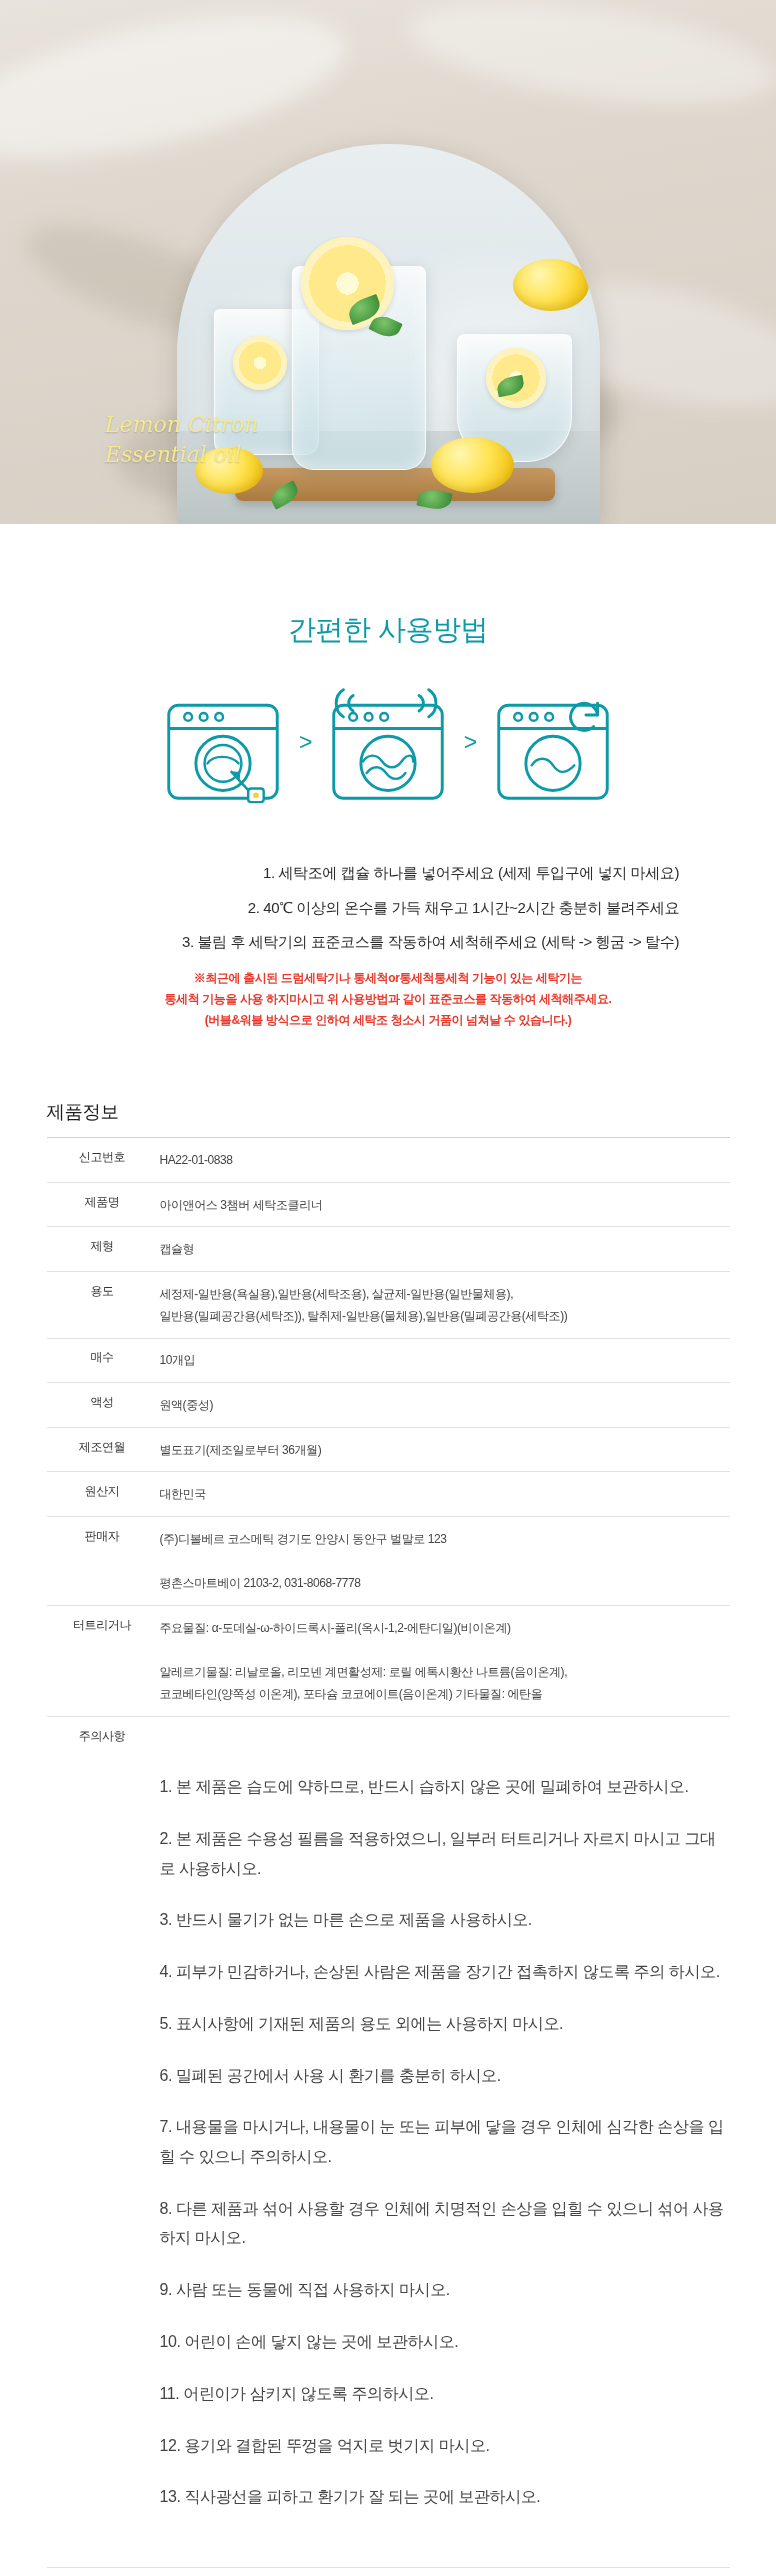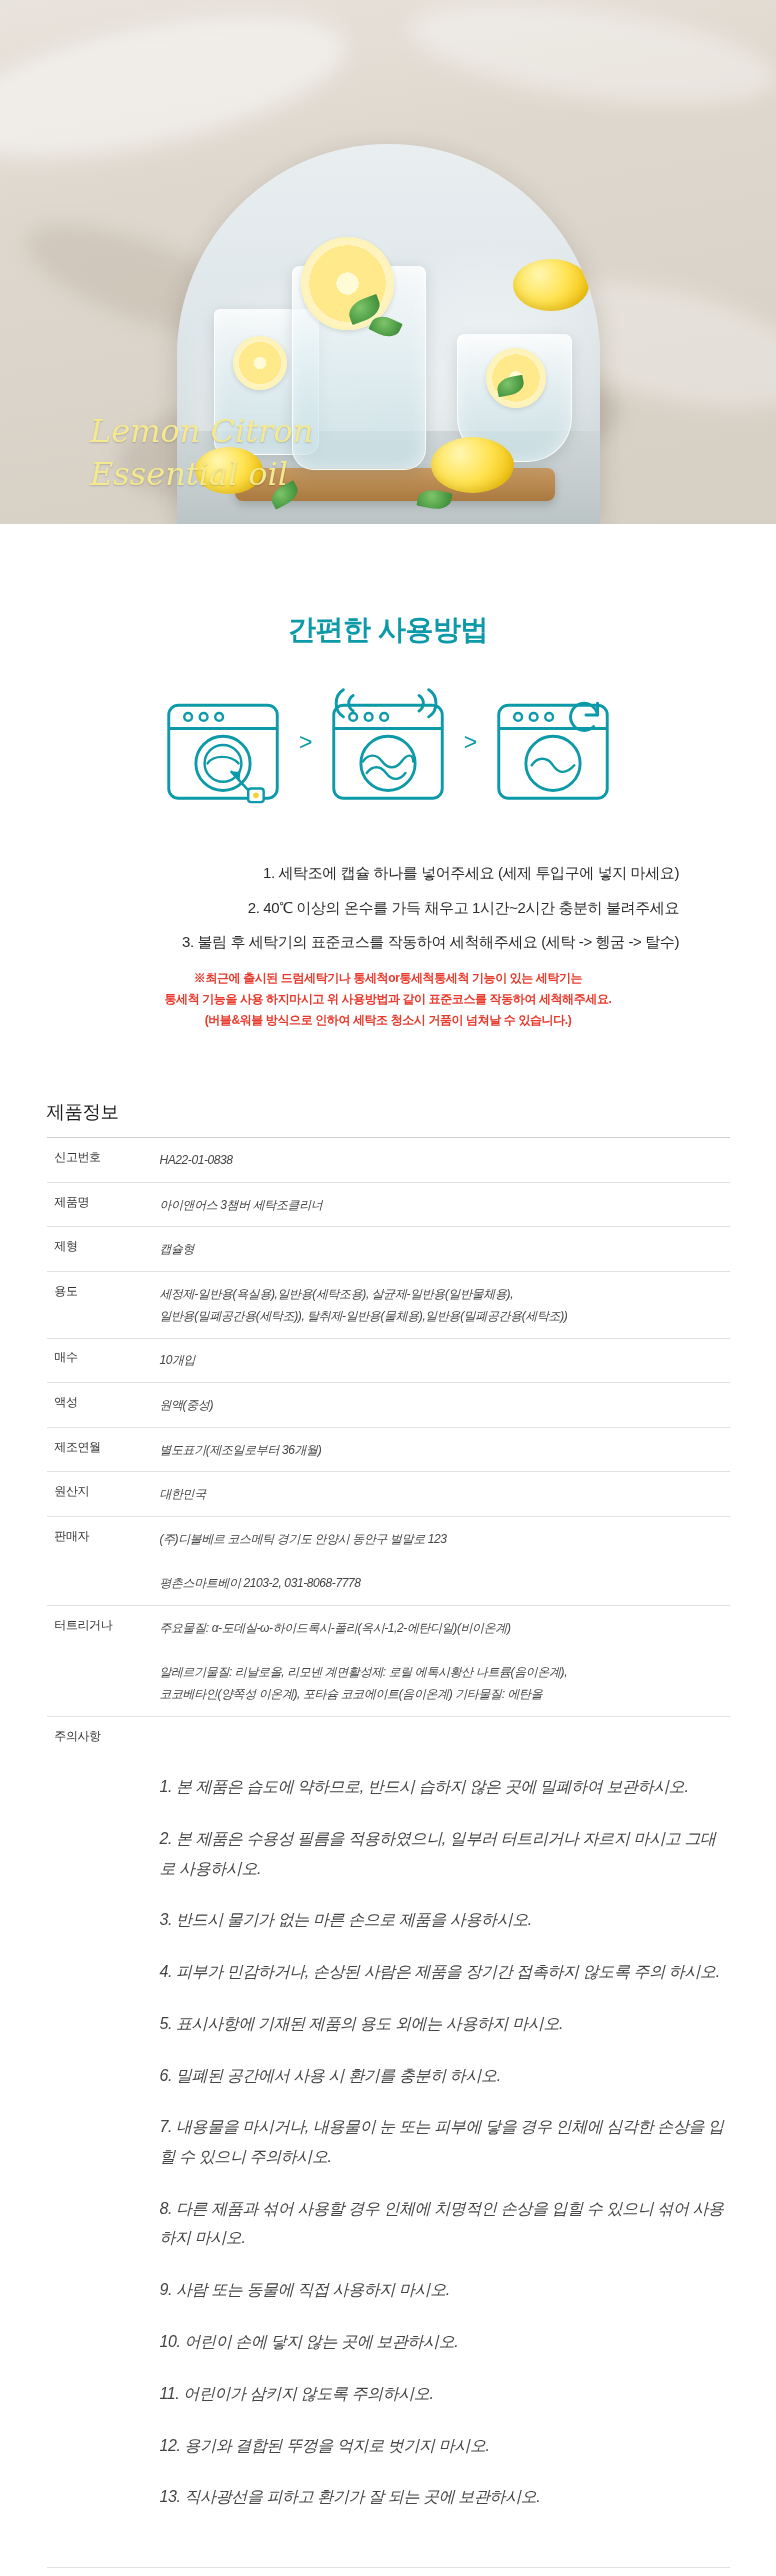--- a/index.html
+++ b/index.html
@@ -93,39 +93,39 @@
     box-shadow: 0 3.9px 9.7px rgba(0,0,0,.18);
   }
   .counter {
     position: absolute;
     left: 0; right: 0; bottom: 0; height: 93px;
     background: linear-gradient(180deg, #cfd6d7 0%, #bcc5c6 100%);
   }
 
   .hero-script {
     position: absolute;
-    left: 90px; top: 410px;
+    left: 105px; top: 410px;
     color: #f4e98f;
     font-family: "DejaVu Serif", serif;
     font-style: italic;
-    font-size: 32px;
+    font-size: 22px;
     line-height: 1.35;
     text-shadow: 0 1px 1.9px rgba(0,0,0,.18);
     pointer-events: none;
     white-space: pre-line;
   }
 
   
   .howto {
     padding-top: 64px;
     text-align: center;
   }
   .howto-title {
     font-size: 28px;
-    font-weight: bold;
+    font-weight: normal;
     color: #0d9aa8;
     letter-spacing: -0.5px;
   }
   .machines {
     margin-top: 33px;
     display: flex;
     justify-content: center;
     align-items: center;
     gap: 7.8px;
   }
@@ -175,38 +175,37 @@
     letter-spacing: -0.4px;
   }
   table.info {
     width: 100%;
     border-collapse: collapse;
     border-top: 1px solid #cfcfcf;
   }
   table.info tr { border-bottom: 1px solid #e2e2e2; }
   table.info th {
     width: 109px;
-    text-align: left;
+    text-align: center;
     vertical-align: top;
     font-weight: normal;
     font-size: 12px;
     color: #333;
     padding: 10.7px 5.8px 10.7px 7.8px;
     letter-spacing: -0.4px;
     white-space: nowrap;
   }
   table.info td {
     font-size: 12px;
     color: #444;
     padding: 10.7px 3.9px;
     line-height: 1.85;
     letter-spacing: -0.4px;
     vertical-align: top;
     white-space: pre-line;
-    font-style: italic;
   }
   ol.caution {
     margin: 0;
     padding: 0;
     list-style: none;
     line-height: 1.85;
   }
   ol.caution li { font-size: 16px; color: #444; letter-spacing: -0.4px; }
 </style>
 </head>

